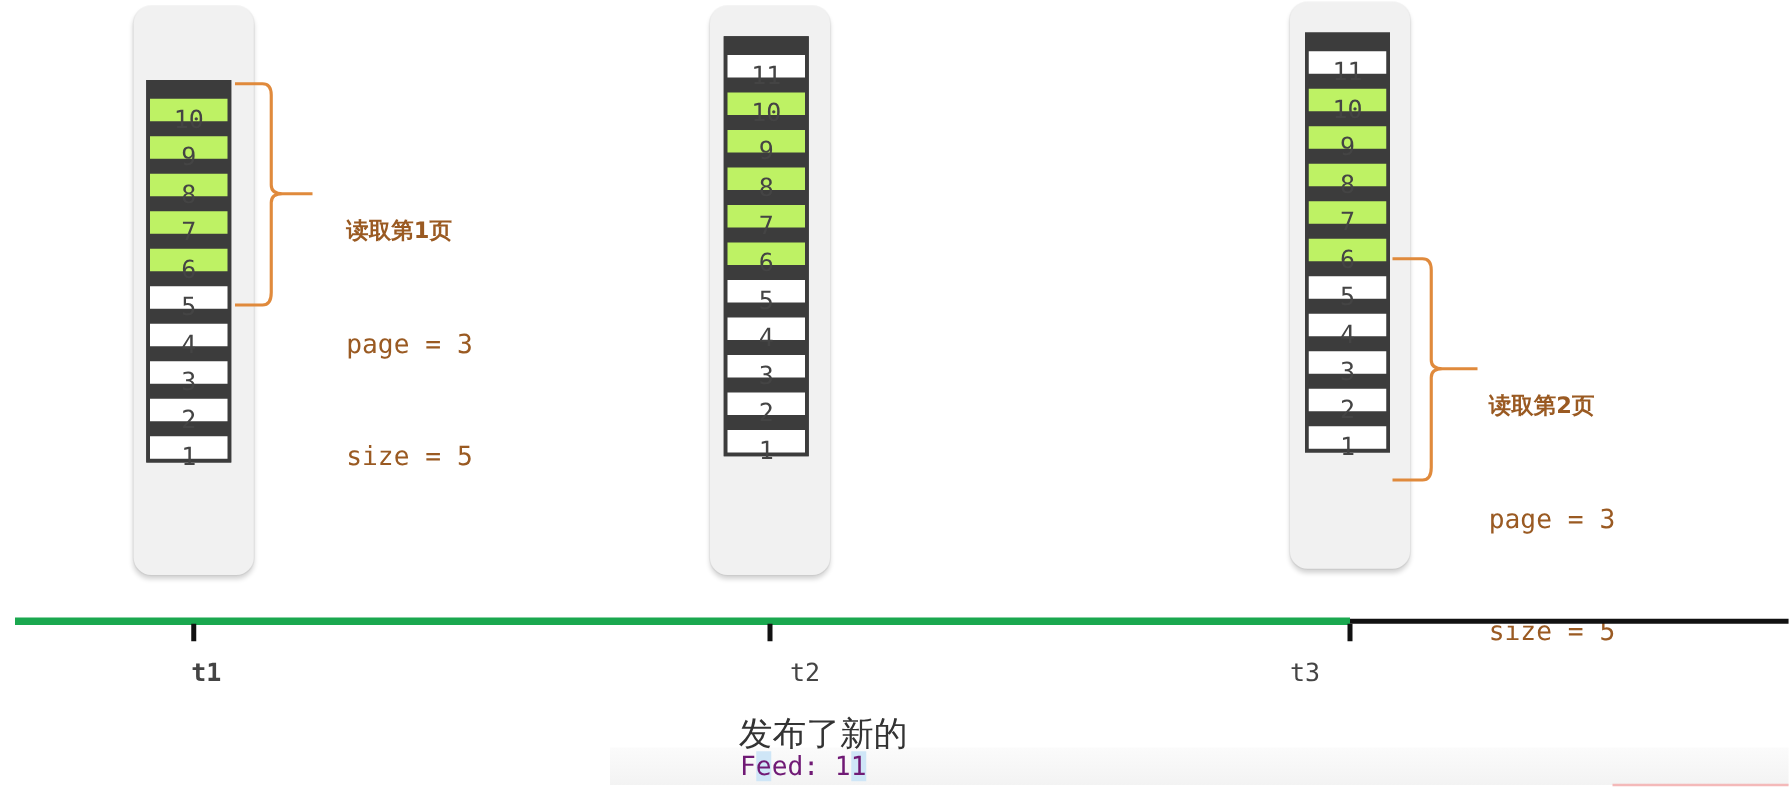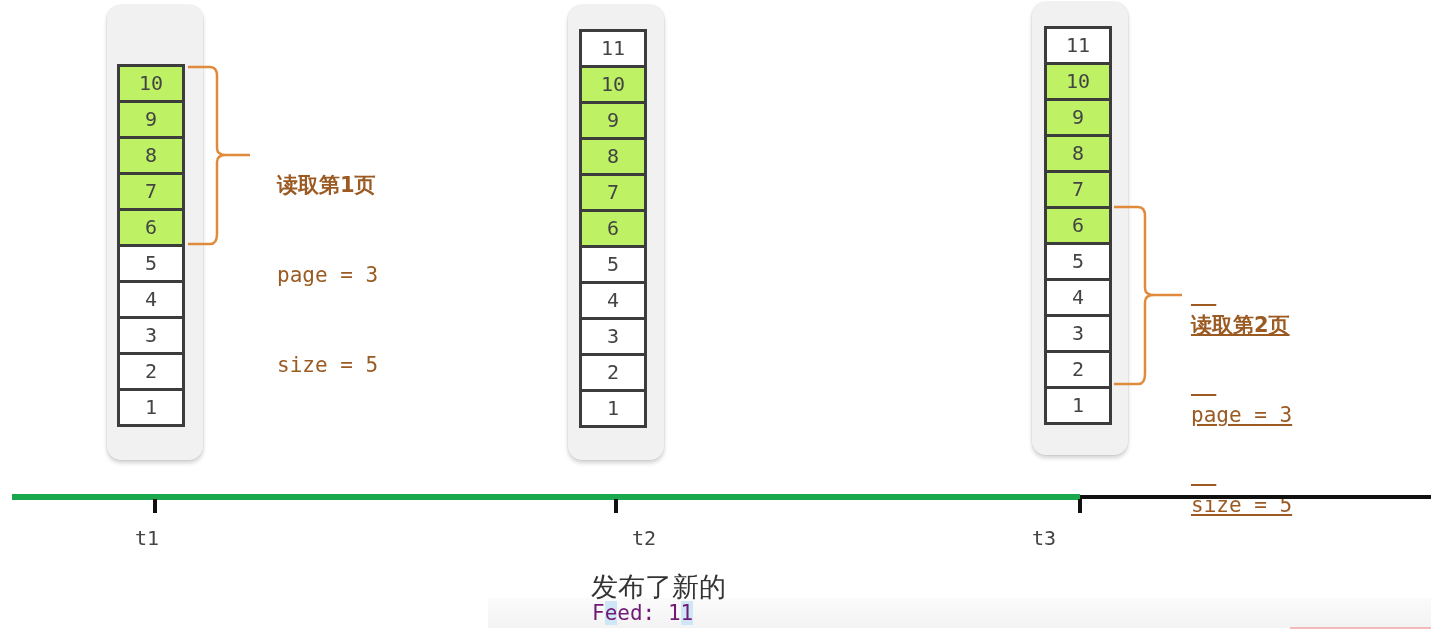--- a/index.html
+++ b/index.html
@@ -15,39 +15,40 @@
       box-shadow: 0 3px 4px rgba(0,0,0,0.18), 0 0 0 1px rgba(0,0,0,0.04);
     }
     .stack {
       position: absolute;
       border: 3px solid #3c3c3c;
       box-sizing: border-box;
       background: #3c3c3c;
     }
     .cell {
       box-sizing: border-box;
-      height: 33px;
+      height: 18px;
       margin-bottom: 3px;
       background: #ffffff;
       color: #444444;
       font-size: 20px;
       line-height: 33px;
       text-align: center;
+      margin-top: 12px;
     }
     .cell:last-child { margin-bottom: 0; }
     .cell.hl { background: #bef264; }
     .brace { position: absolute; }
     .note {
       position: absolute;
       color: #9a5a22;
       font-size: 21px;
       line-height: 30px;
       white-space: pre;
     }
-    .note .cn { font-family: "DejaVu Sans", sans-serif; font-weight: bold; font-size: 21px; }
+    .note .cn { font-family: "DejaVu Sans", sans-serif; font-weight: bold; font-size: 18px; }
     .timeline-green {
       position: absolute; left: 12px; top: 494px; width: 1068px; height: 6px;
       background: #1aa84f;
     }
     .timeline-black {
       position: absolute; left: 1080px; top: 495px; width: 351px; height: 4px;
       background: #111111;
     }
     .tick {
       position: absolute; width: 4px; height: 14px; background: #111;
@@ -127,31 +128,31 @@
 </svg>
 <div class="note" style="left:277px;top:110px;">
   <div class="cn">读取第1页</div>
   <div>page = 3</div>
   <div>size = 5</div>
 </div>
 
 <svg class="brace" style="left:1112px;top:204px;" width="76" height="184" viewBox="0 0 76 184">
   <path d="M2 3 H26 Q33 3 33 12 V84 Q33 91 42 91 H70 M42 91 Q33 91 33 98 V170 Q33 180 26 180 H2" fill="none" stroke="#e08a3c" stroke-width="2.5"></path>
 </svg>
-<div class="note" style="left:1191px;top:250px;text-decoration:underline;">
+<div class="note" style="left:1191px;top:250px;">
   <div class="cn">读取第2页</div>
   <div>page = 3</div>
   <div>size = 5</div>
 </div>
 
 <div class="timeline-green"></div>
 <div class="timeline-black"></div>
 <div class="tick" style="left:153px;"></div>
 <div class="tick" style="left:614px;"></div>
 <div class="tick" style="left:1078px;"></div>
-<div class="tick-label" style="left:147px;">t1</div>
+<div class="tick-label" style="left:165px;font-weight:bold;">t1</div>
 <div class="tick-label" style="left:644px;">t2</div>
 <div class="tick-label" style="left:1044px;">t3</div>
 
 <div class="bottom-band"></div>
 <div class="bottom-pink"></div>
 <div class="caption-cn">发布了新的</div>
 <div class="caption-feed"><span>F</span><span class="sel">e</span><span>ed: 1</span><span class="sel">1</span></div>
 
 </body></html>

